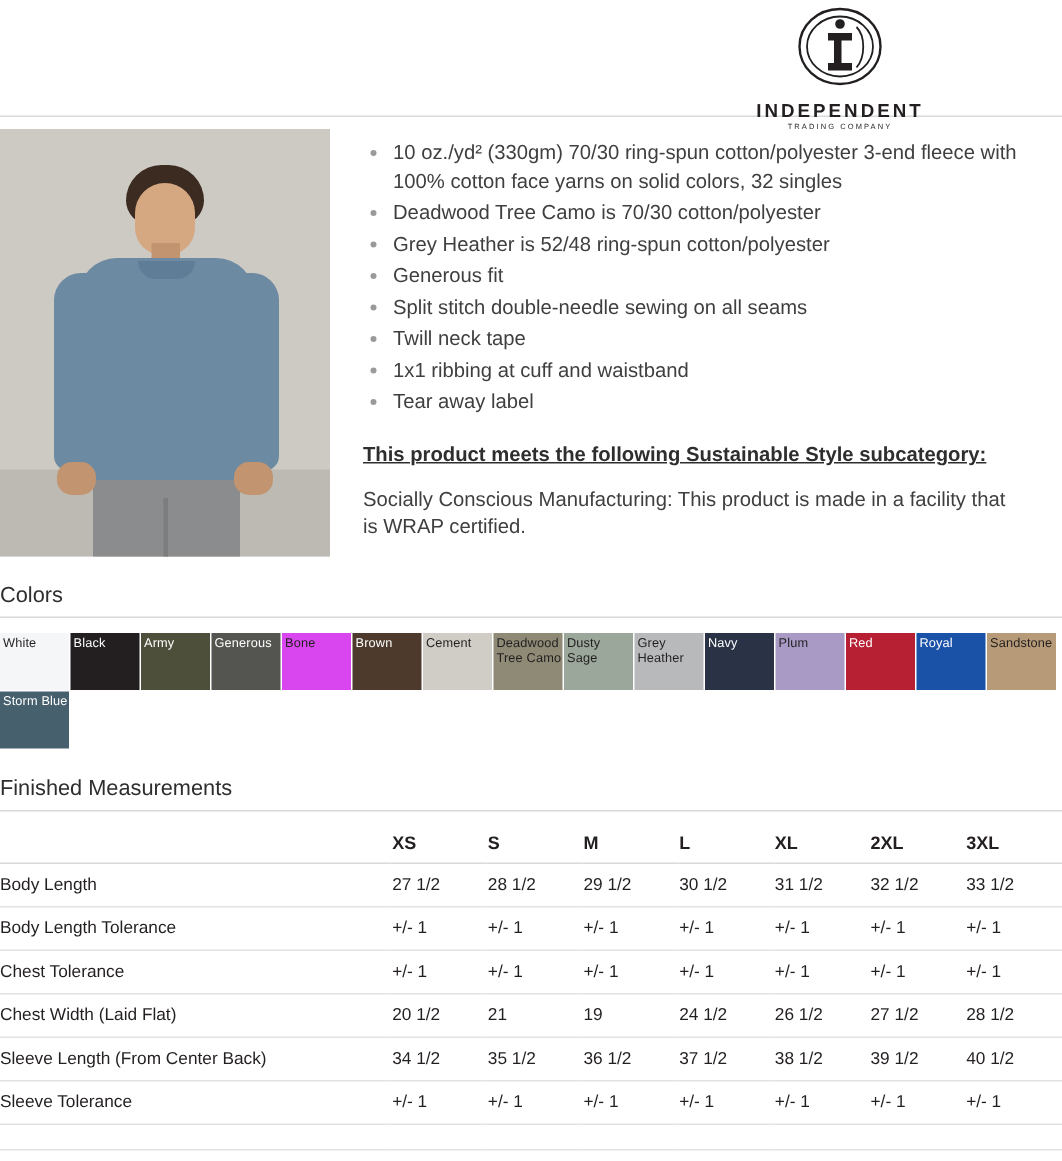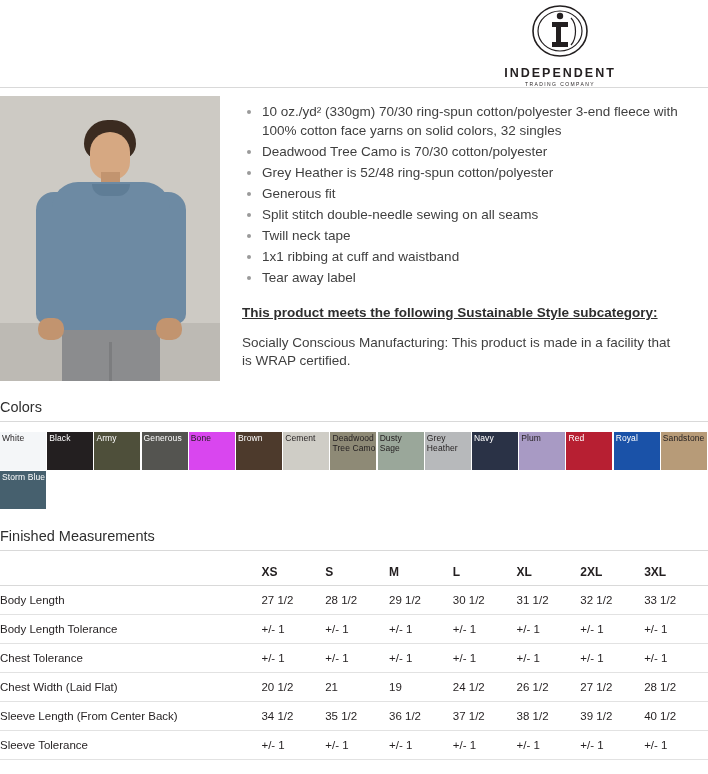--- a/index.html
+++ b/index.html
@@ -8,21 +8,21 @@
     width: 708px; height: 774px;
     background: #ffffff;
     font-family: "Liberation Sans", sans-serif;
     color: #231f20;
     overflow: hidden;
   }
   .page { position: relative; width: 708px; height: 774px; }
 
   
   .header {
-    height: 88px;
+    height: 78px;
     border-bottom: 1px solid #d9d9d9;
     position: relative;
   }
   .brand-logo {
     position: absolute;
     right: 78px;
     top: 4px;
     width: 140px;
     text-align: center;
   }
@@ -135,21 +135,21 @@
 
   
   .section-title {
     font-size: 14.5px;
     color: #2e2e2e;
     padding: 8px 0 6px 0;
     border-bottom: 1px solid #d9d9d9;
     margin-top: 10px;
   }
   .colors-wrap { padding-top: 10px; }
-  .swatch-row { display: flex; flex-wrap: wrap; justify-content: space-between; }
+  .swatch-row { display: flex; flex-wrap: wrap; }
   .swatch {
     width: 46px; height: 38px;
     margin-right: 1px;
     margin-bottom: 1px;
     position: relative;
     flex: 0 0 46px;
   }
   .swatch-label {
     position: absolute;
     left: 2px; top: 1px;

